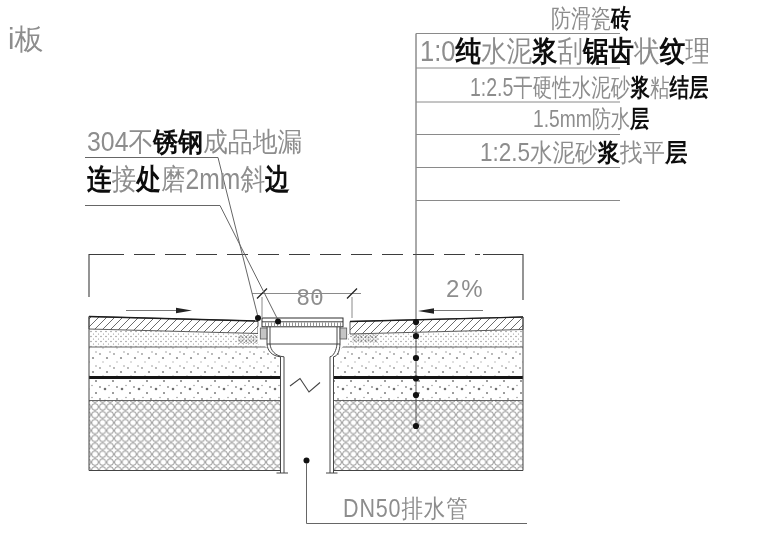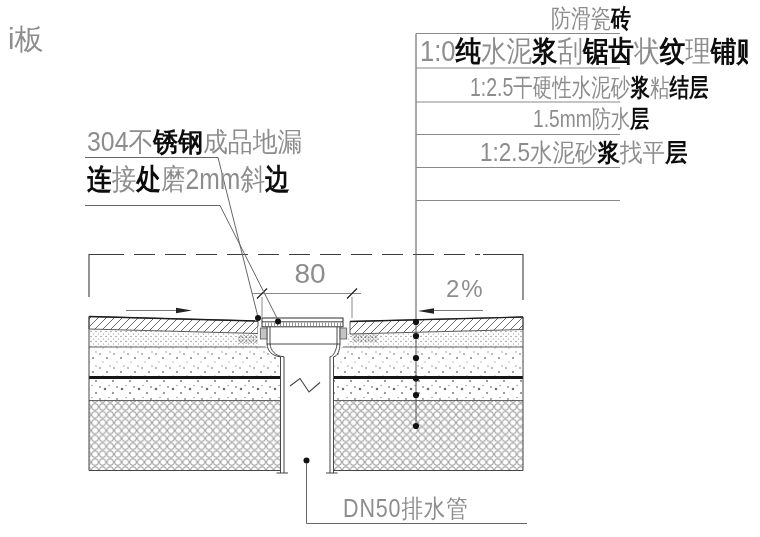--- a/index.html
+++ b/index.html
@@ -1,33 +1,33 @@
 <!DOCTYPE html>
 <html style="--gray-text: #8d8d8d; --black-text: #0d0d0d;"><head>
 <meta charset="utf-8">
 <style>
   html,body{margin:0;padding:0;background:#fff;}
   #stage{position:relative;width:708px;height:537px;background:#fff;overflow:hidden;
-         font-family:"Liberation Sans",sans-serif;padding-left:40px;}
+         font-family:"Liberation Sans",sans-serif;}
   #stage svg{position:absolute;left:0;top:0;}
   .txt{position:absolute;white-space:nowrap;transform-origin:left bottom;line-height:1.04;}
   .seg-gray{color:var(--gray-text);}
   .seg-black{color:var(--black-text);font-weight:bold;}
   
   .r1{left:551px;top:5px;font-size:25px;transform:scaleX(.80);}
   .r2{left:420px;top:36px;font-size:29px;transform:scaleX(.88);}
   .r3{left:470px;top:74px;font-size:25px;transform:scaleX(.78);}
   .r4{left:533px;top:107px;font-size:24px;transform:scaleX(.80);}
   .r5{left:480px;top:139px;font-size:25px;transform:scaleX(.90);}
   .r6{left:545px;top:172px;font-size:25px;}
   
   .l1{left:87px;top:128px;font-size:27px;transform:scaleX(.92);}
   .l2{left:87px;top:164px;font-size:29px;transform:scaleX(.85);}
   
-  .dim80{left:287px;top:259px;width:46px;text-align:center;font-size:28px;color:var(--gray-text);}
+  .dim80{left:287px;top:288px;width:46px;text-align:center;font-size:23px;color:var(--gray-text);font-family:Liberation Mono, monospace;}
   .slope{left:446px;top:277px;font-size:24px;color:var(--gray-text);letter-spacing:2px;}
   .dn50{left:343px;top:495px;font-size:25px;transform:scaleX(.86);letter-spacing:1px;}
   .partial{left:8px;top:24px;font-size:29px;color:var(--gray-text);}
 </style>
 </head>
 <body>
 
 <div id="stage">
 
 <svg width="760" height="537" viewBox="0 0 760 537">

